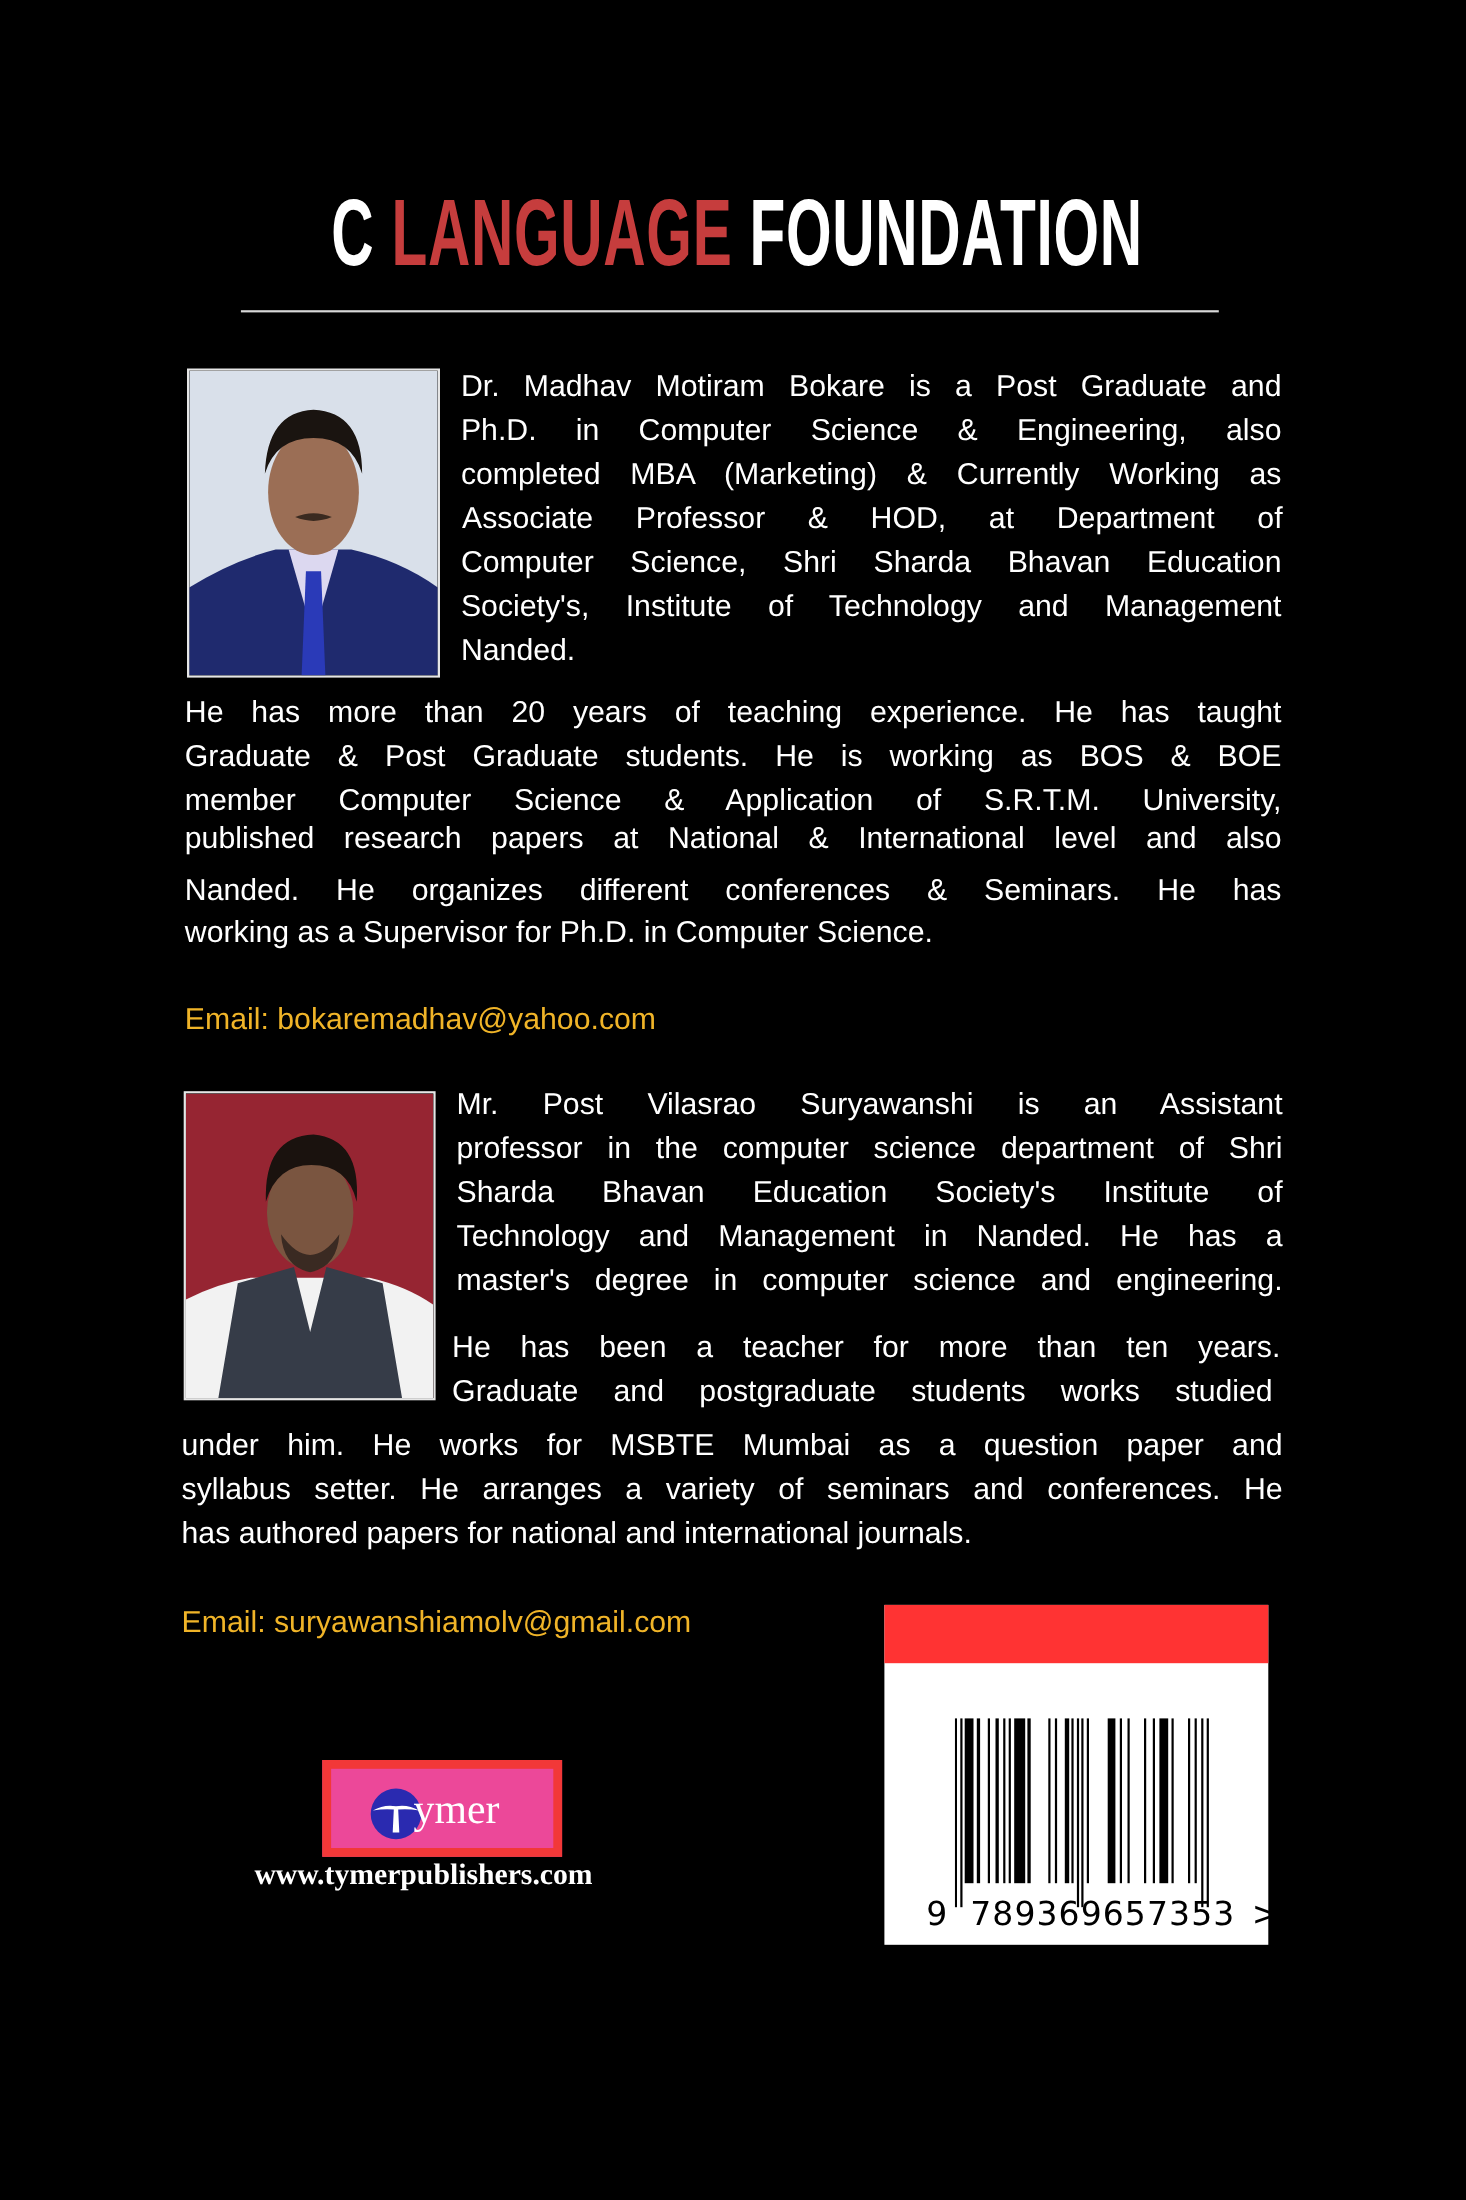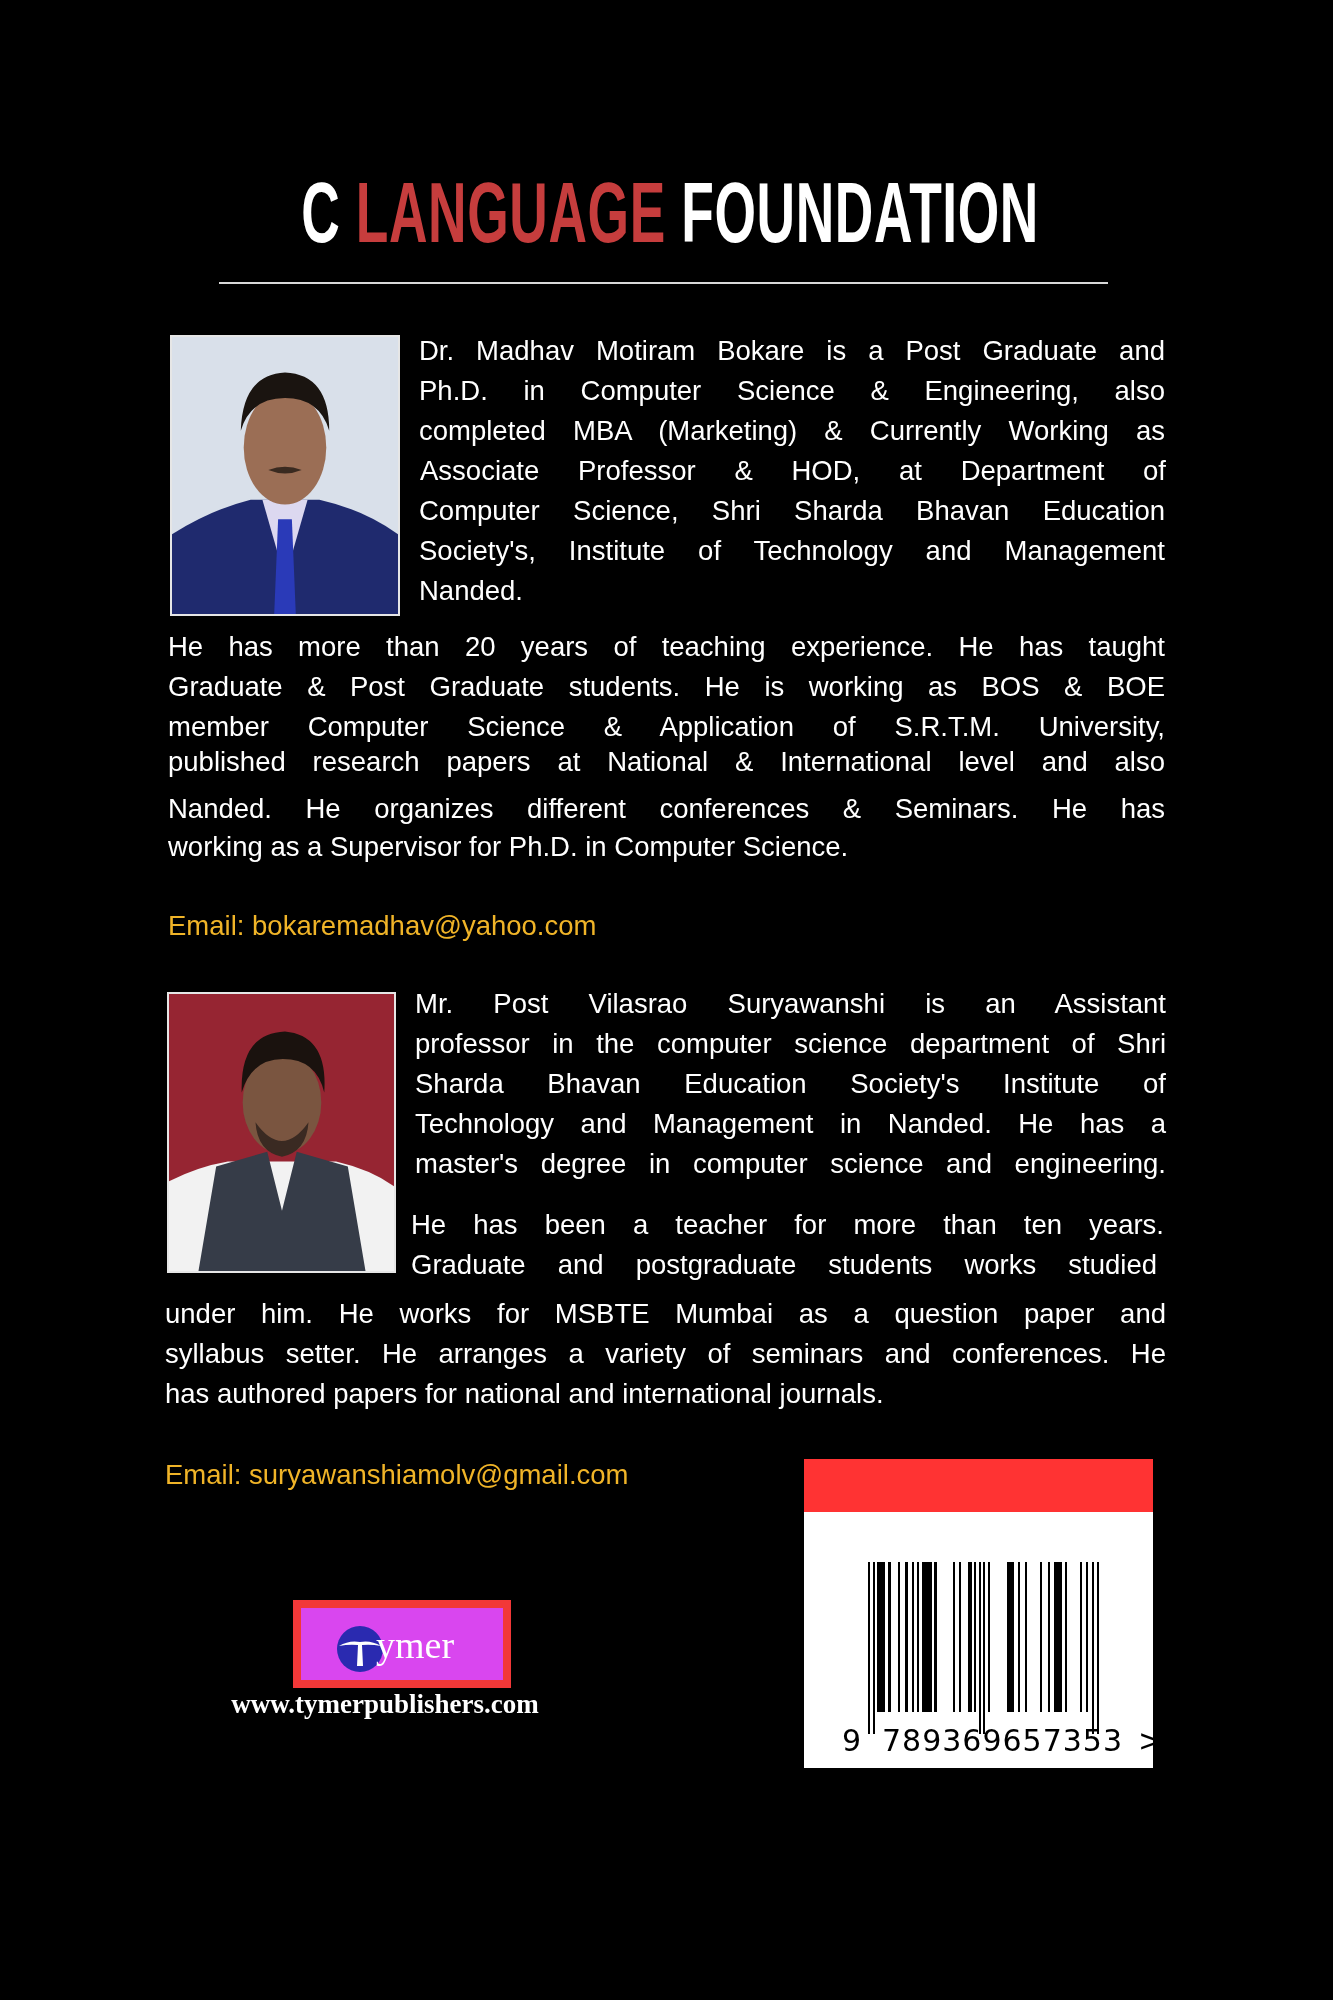--- a/index.html
+++ b/index.html
@@ -6,21 +6,21 @@
   body { width: 1333px; height: 2000px; position: relative; overflow: hidden; font-family: "Liberation Sans", sans-serif; }
   .title { position: absolute; left: 0; width: 1333px; top: 162px; text-align: center; font-family: "Liberation Sans", sans-serif; font-weight: bold; font-size: 86px; line-height: 100px; letter-spacing: 1px; transform: scaleX(0.62); transform-origin: 676px 0; white-space: nowrap; }
   .title .w { color: #ffffff; }
   .title .r { color: #c63d3d; }
   .rule { position: absolute; left: 219px; width: 889px; top: 282px; height: 2px; background: #d8d8d8; }
   .photo { position: absolute; border: 2px solid #e6e6e6; box-sizing: border-box; overflow: hidden; }
   .photo svg { display: block; width: 100%; height: 100%; }
   .ln { position: absolute; color: #fff; font-family: "Liberation Sans", sans-serif; font-size: 27.5px; line-height: 40px; height: 40px; white-space: nowrap; text-align: justify; text-align-last: justify; transform-origin: 0 0; }
   .ln.last { text-align-last: left; }
   .email { position: absolute; color: #f0b428; font-family: "Liberation Sans", sans-serif; font-size: 27.5px; line-height: 40px; white-space: nowrap; }
-  .pub-box { position: absolute; left: 293px; top: 1600px; width: 218px; height: 88px; border: 8px solid #f23838; box-sizing: border-box; background: #d946ef; }
+  .pub-box { position: absolute; left: 293px; top: 1600px; width: 218px; height: 88px; border: 8px solid #f23838; box-sizing: border-box; background: #ec4899; }
   .pub-logo { position: absolute; left: 34px; top: 16px; width: 50px; height: 50px; }
   .pub-name { position: absolute; left: 75px; top: 12px; font-family: "Liberation Serif", serif; color: #fff; font-size: 38px; line-height: 50px; }
   .pub-url { position: absolute; left: 205px; top: 1686px; width: 360px; text-align: center; font-family: "Liberation Serif", serif; font-weight: bold; color: #fff; font-size: 27px; line-height: 36px; white-space: nowrap; }
   .isbn-box { position: absolute; left: 804px; top: 1459px; width: 349px; height: 309px; background: #fff; }
   .isbn-band { position: absolute; left: 0; top: 0; width: 100%; height: 53px; background: #ff3333; }
   .isbn-text { position: absolute; left: 0; width: 100%; top: 52px; text-align: center; font-family: "Liberation Serif", serif; font-size: 33px; line-height: 40px; color: #000; letter-spacing: -0.5px; }
   .barcode { position: absolute; left: 64px; top: 103px; width: 232px; height: 172px; }
   .bc-digits { position: absolute; left: 38px; top: 262px; width: 280px; height: 40px; font-family: "DejaVu Sans", sans-serif; font-size: 30px; line-height: 40px; color: #000; white-space: nowrap; }
   .bc-digits .first { position: absolute; left: 0; }
   .bc-digits .rest { position: absolute; left: 40px; letter-spacing: 1px; }

